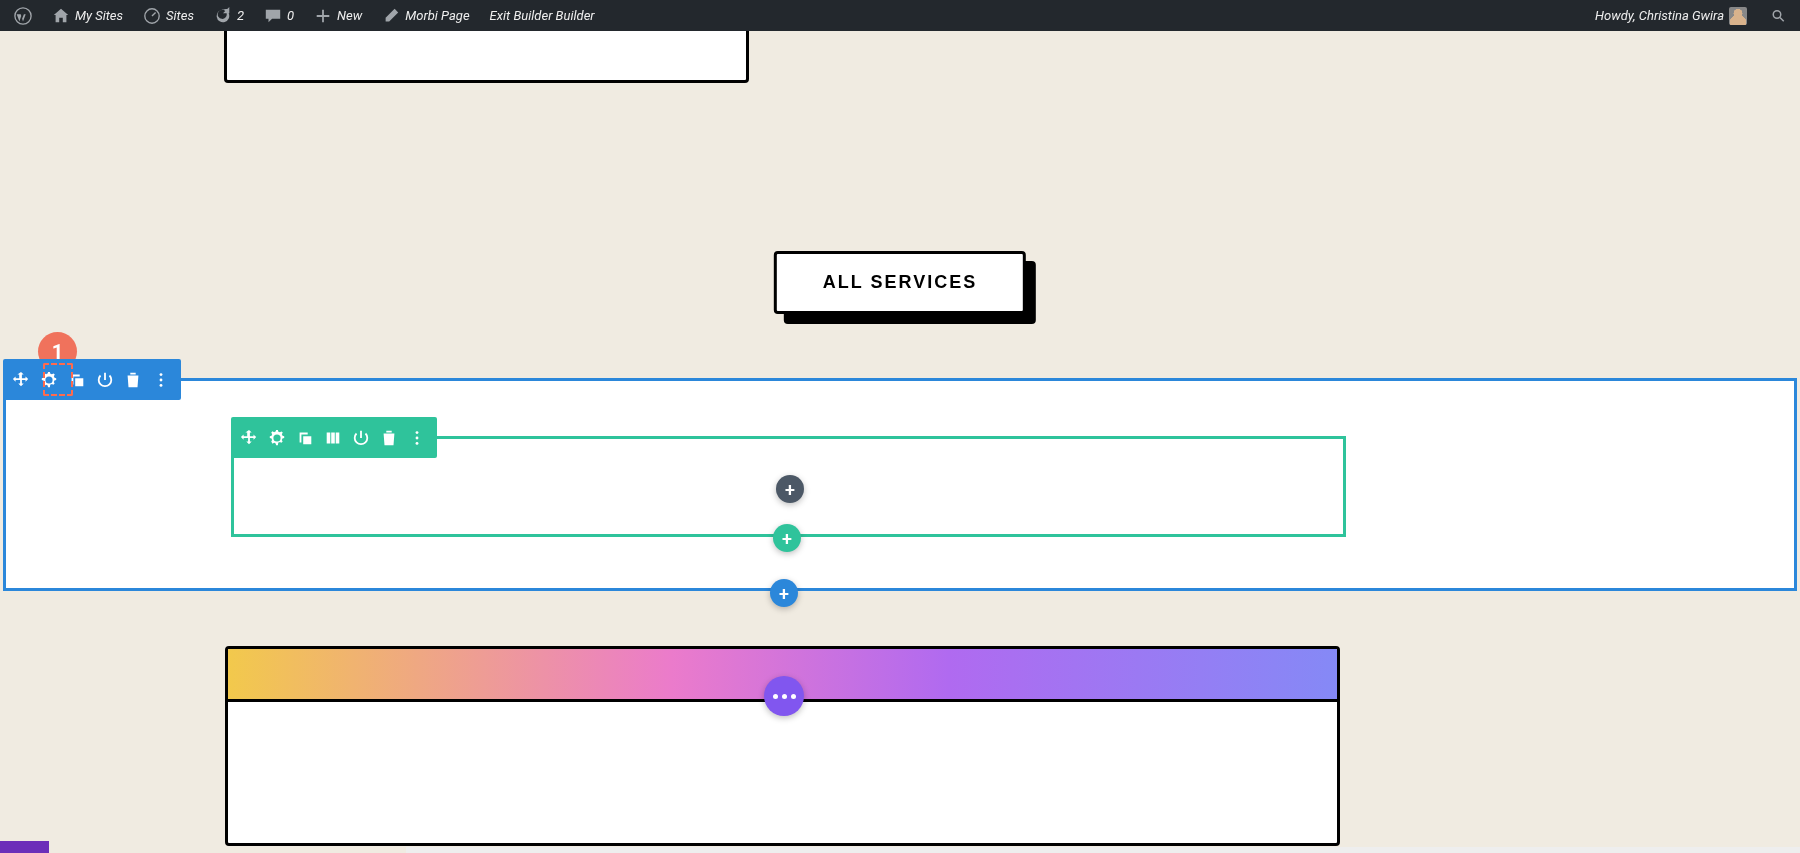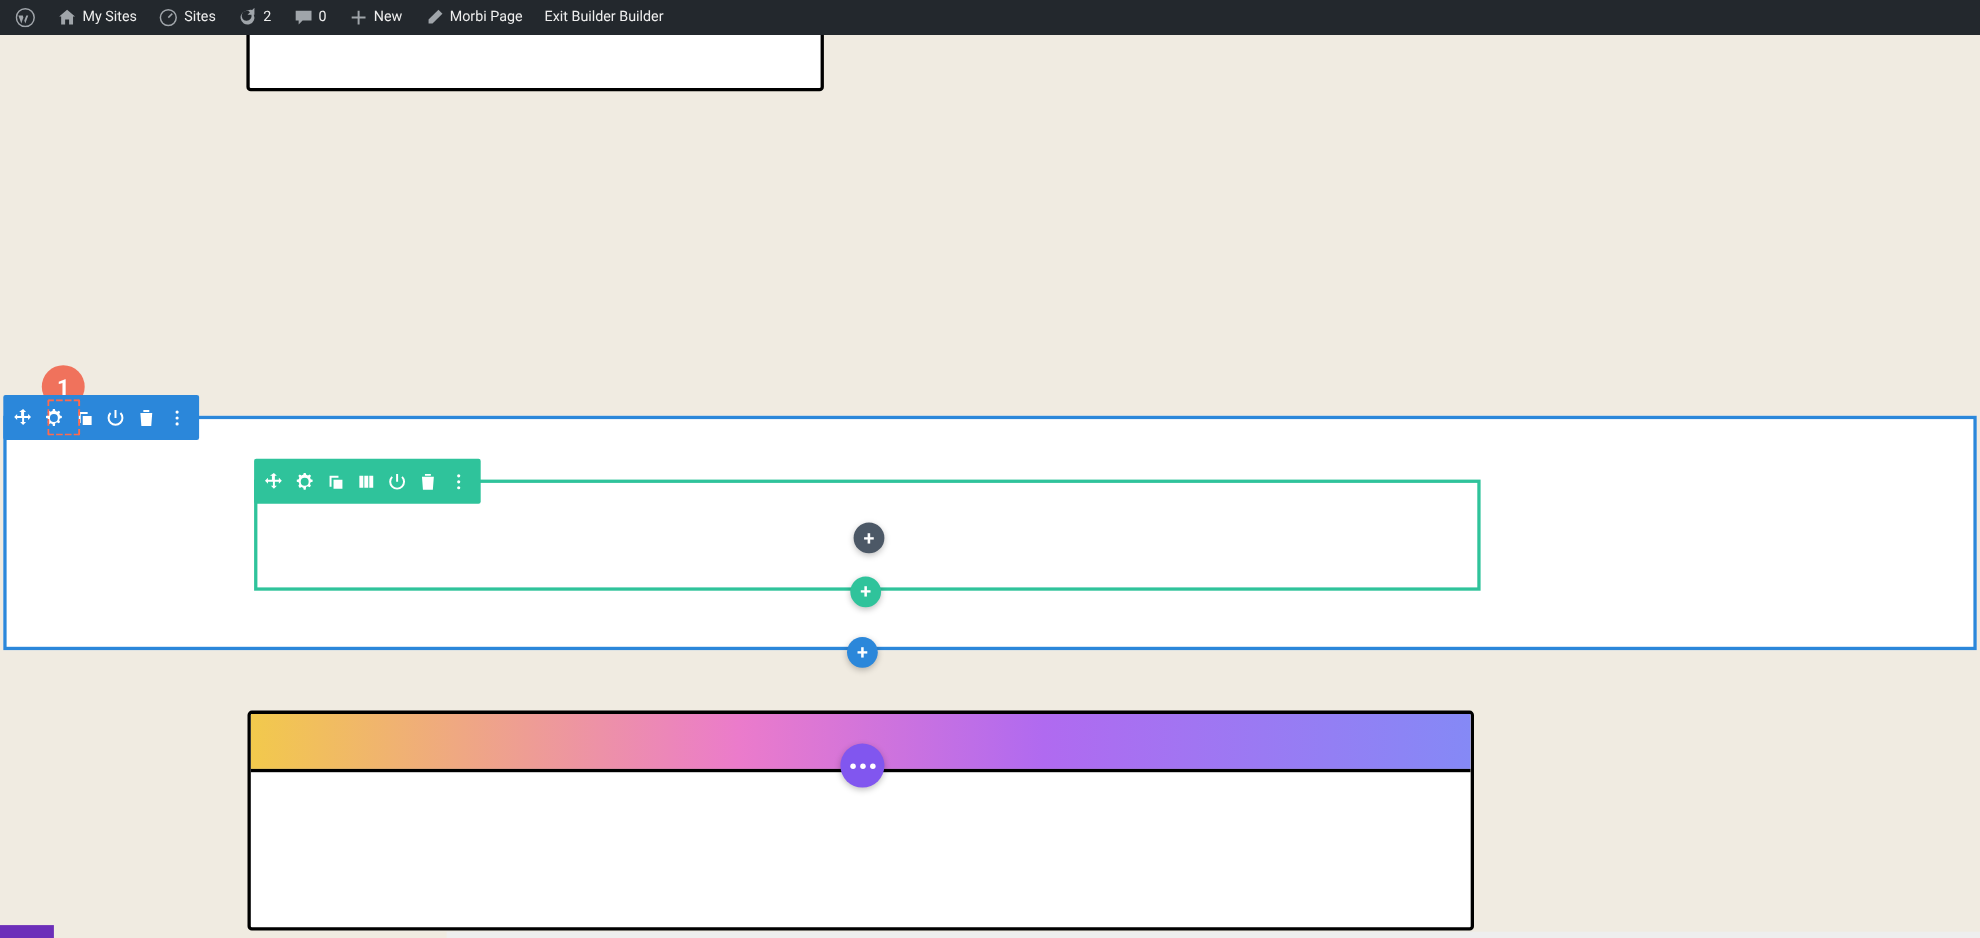--- a/index.html
+++ b/index.html
@@ -7,21 +7,21 @@
   body { background: #f0ebe1; }
 
   
   .adminbar {
     position: fixed; top:0; left:0; right:0; height:31px;
     background:#23282d; color:#eee; display:flex; align-items:center;
     padding:0 6px; font-size:13px; z-index:100;
   }
   .adminbar .left { display:flex; align-items:center; gap:4px; }
   .adminbar .right { margin-left:auto; display:flex; align-items:center; gap:8px; }
-  .adminbar a { color:#eee; text-decoration:none; display:flex; align-items:center; gap:5px; padding:0 8px; height:31px; line-height:31px; cursor:pointer; }
+  .adminbar a { color:#eee; text-decoration:none; display:flex; align-items:center; gap:5px; padding:0 8px; height:31px; line-height:31px; cursor:pointer;font-style:italic; }
   .adminbar svg { width:18px; height:18px; fill:#a0a5aa; }
   .adminbar .avatar { width:18px; height:18px; background:#888; display:inline-block; border-radius:2px; overflow:hidden; position:relative; }
   .adminbar .avatar::after { content:""; position:absolute; inset:0; background: radial-gradient(circle at 50% 35%, #d9b38c 30%, transparent 31%), radial-gradient(circle at 50% 90%, #d9b38c 45%, transparent 46%); }
   .adminbar .search-btn { width:31px; display:flex; align-items:center; justify-content:center; }
 
   
   .canvas { padding-top:31px; height:100%; position:relative; }
 
   .top-area { position:relative; height:345px; }
   .left-box {
@@ -154,28 +154,43 @@
     <a>
       <svg viewBox="0 0 20 20">
           <path d="M14 2l4 4-10 10H4v-4z"></path>
         </svg>
       <span>Morbi Page</span>
     </a>
     <a>
       <span>Exit Builder Builder</span>
     </a>
   </div>
+  <div class="right">
+    <a>
+      <span>Howdy, Christina Gwira</span>
+      <span class="avatar"></span>
+    </a>
+    <a class="search-btn">
+      <svg viewBox="0 0 20 20">
+          <circle cx="8" cy="8" r="5" fill="none" stroke="#a0a5aa" stroke-width="2"></circle>
+          <path d="M12 12l5 5" stroke="#a0a5aa" stroke-width="2"></path>
+        </svg>
+    </a>
+  </div>
 </div>
 
 <div class="canvas">
 
   <div class="top-area">
     <div class="left-box"></div>
 
 
+    <div class="all-services-wrap">
+      <button class="all-services">ALL SERVICES</button>
+    </div>
   </div>
 
   <div class="marker">
     <span>1</span>
   </div>
 
   <div class="section-blue">
     <div class="sec-toolbar">
       <div class="tb-btn">
           <svg viewBox="0 0 20 20">

